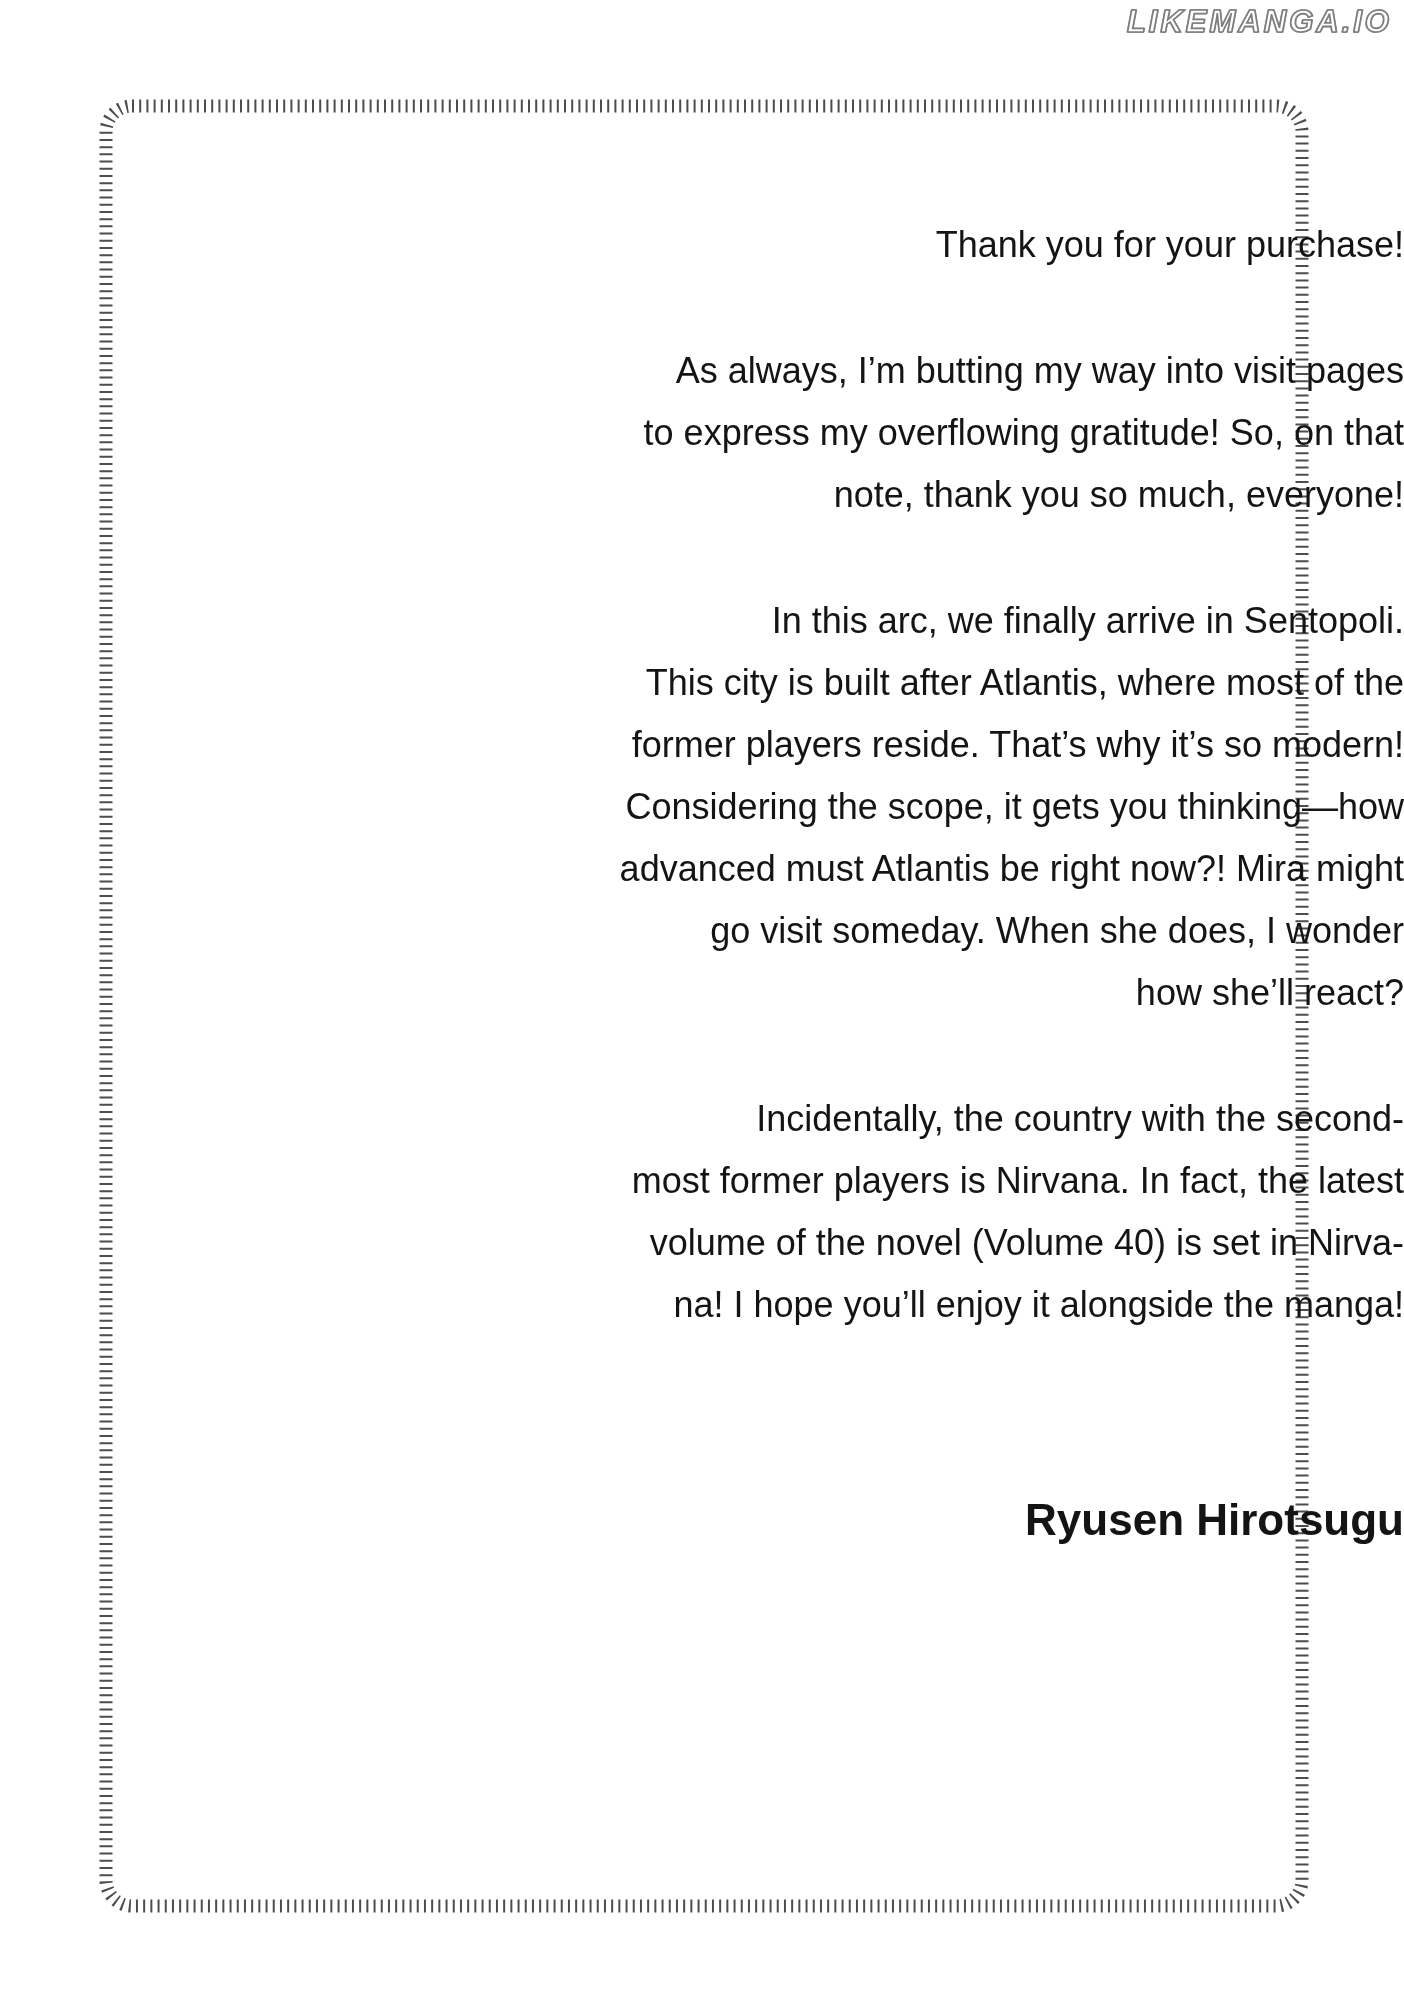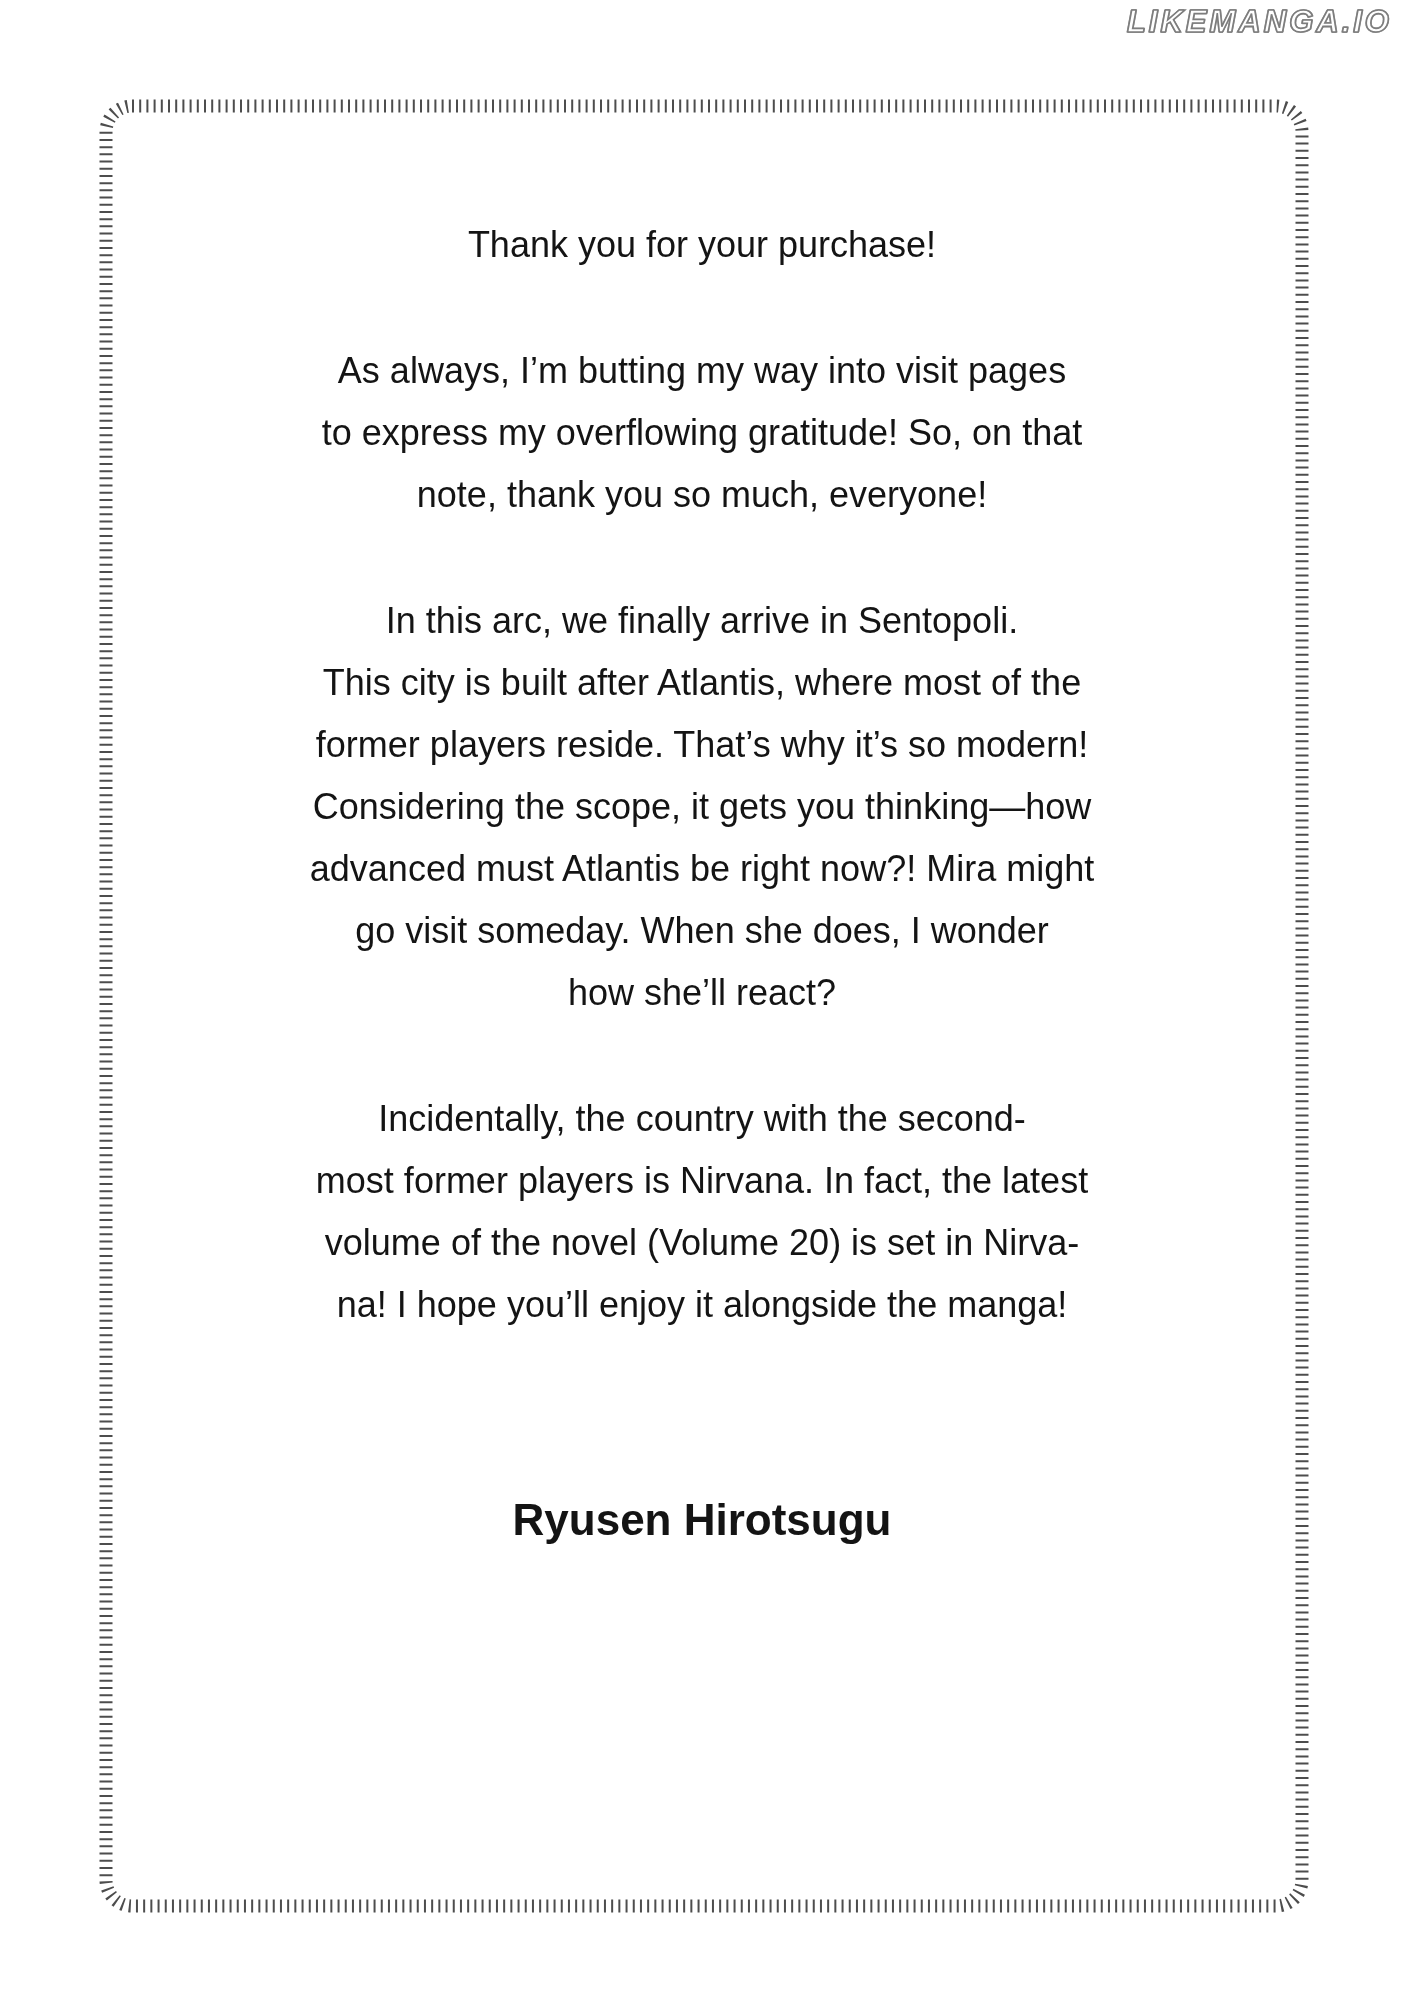--- a/index.html
+++ b/index.html
@@ -39,21 +39,21 @@
     top: 0;
     z-index: 1;
   }
 
   .content {
     position: absolute;
     left: 0;
     right: 0;
     top: 214px;
     z-index: 2;
-    text-align: center;
+    text-align: right;
     color: #141414;
     font-size: 36px;
     line-height: 62px;
   }
   .para {
     margin: 0 0 64px 0;
     white-space: pre-line;
   }
   .signature {
     margin: 153px 0 0 0;
@@ -78,16 +78,16 @@
 note, thank you so much, everyone!</div>
   <div class="para">In this arc, we finally arrive in Sentopoli.
 This city is built after Atlantis, where most of the
 former players reside. That’s why it’s so modern!
 Considering the scope, it gets you thinking—how
 advanced must Atlantis be right now?! Mira might
 go visit someday. When she does, I wonder
 how she’ll react?</div>
   <div class="para">Incidentally, the country with the second-
 most former players is Nirvana. In fact, the latest
-volume of the novel (Volume 20) is set in Nirva-
+volume of the novel (Volume 40) is set in Nirva-
 na! I hope you’ll enjoy it alongside the manga!</div>
   <div class="signature">Ryusen Hirotsugu</div>
 </div>
 
 </body></html>

